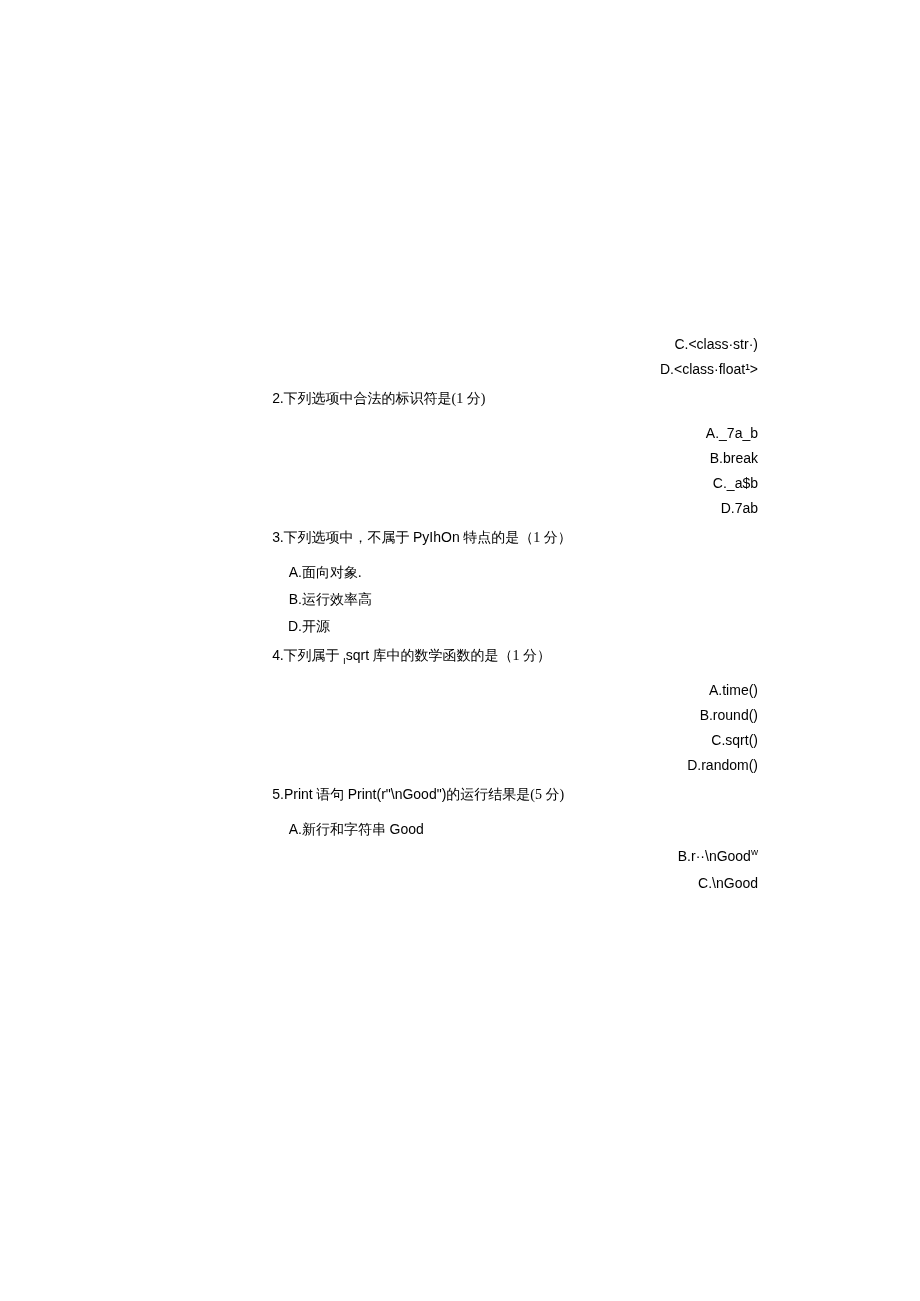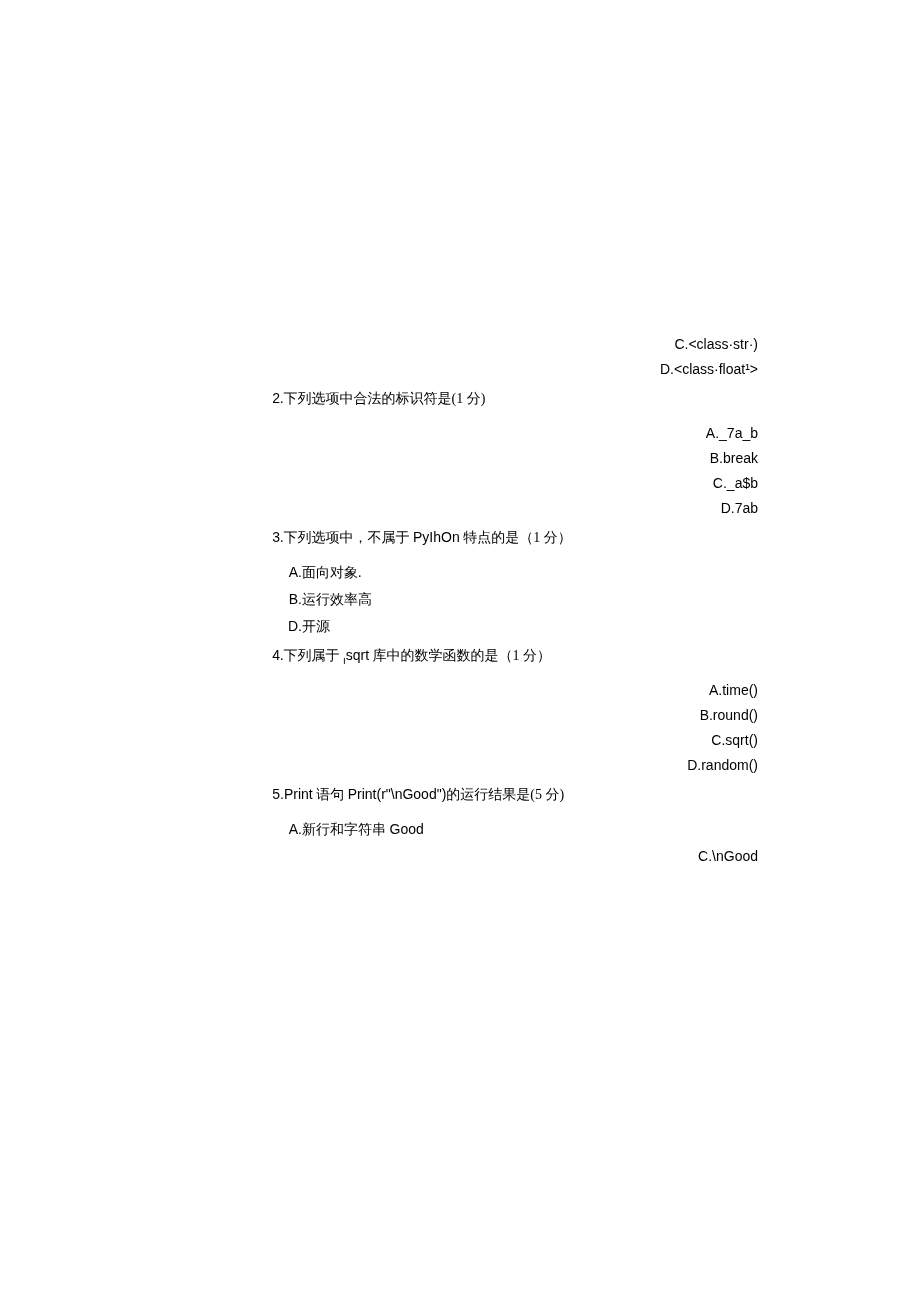--- a/index.html
+++ b/index.html
@@ -113,16 +113,19 @@
   </div>
 
   <div class="q-line">
     <span class="q-num sans">5</span>
     <span class="q-body"><span class="sans">.Print</span><span class="serif"> 语句 </span><span class="sans">Print(r"\nGood")</span><span class="serif">的运行结果是(5 分)</span></span>
   </div>
   <div class="opt-line-indent1 below-opts">
     <span class="sans opt-letter-tight">A.</span><span class="serif">新行和字符串 </span><span class="sans">Good</span>
   </div>
   <div class="opt-line sans" style="margin-top:6px;">
+    <span class="opt-letter">B.</span><span><span>r··\nGood</span><sup>w</sup></span>
+  </div>
+  <div class="opt-line sans" style="margin-top:6px;">
     <span class="opt-letter">C.</span><span>\nGood</span>
   </div>
 
 </div>
 
 </body></html>

